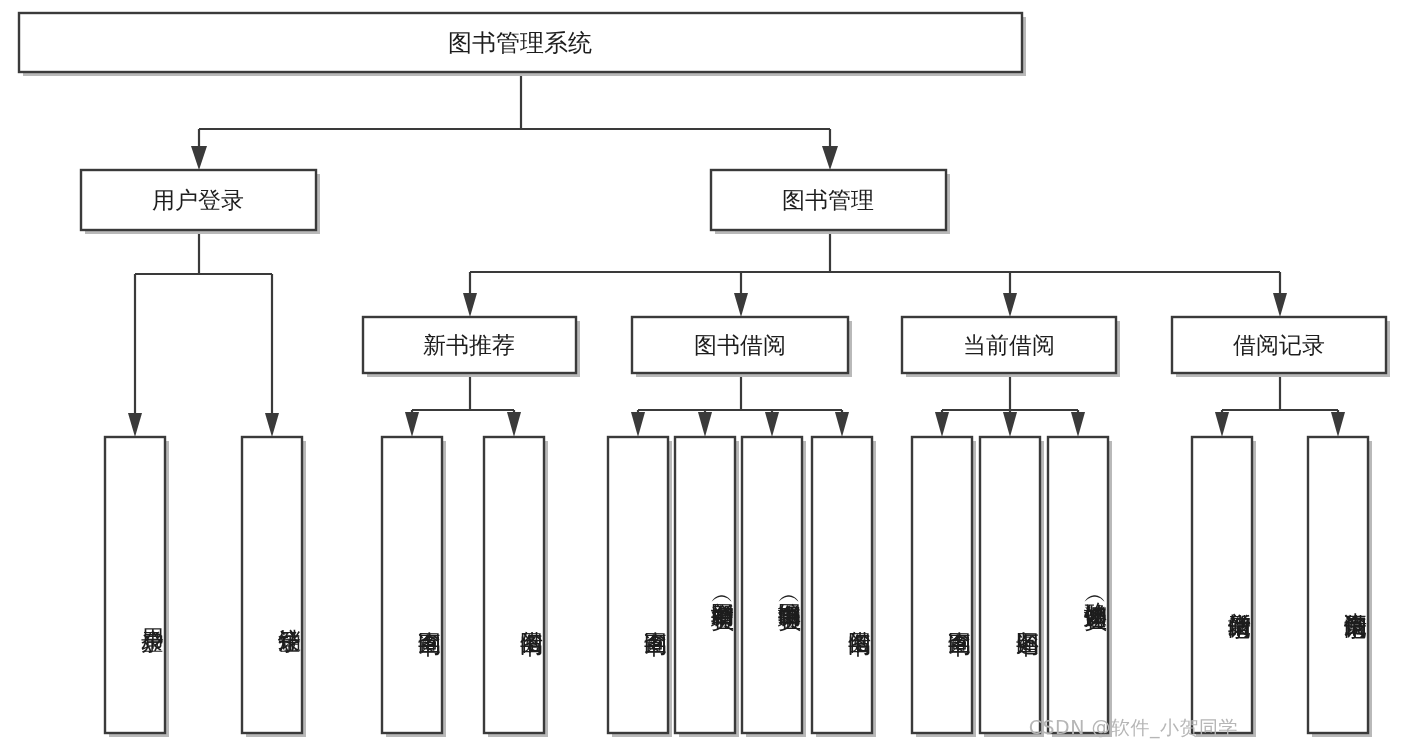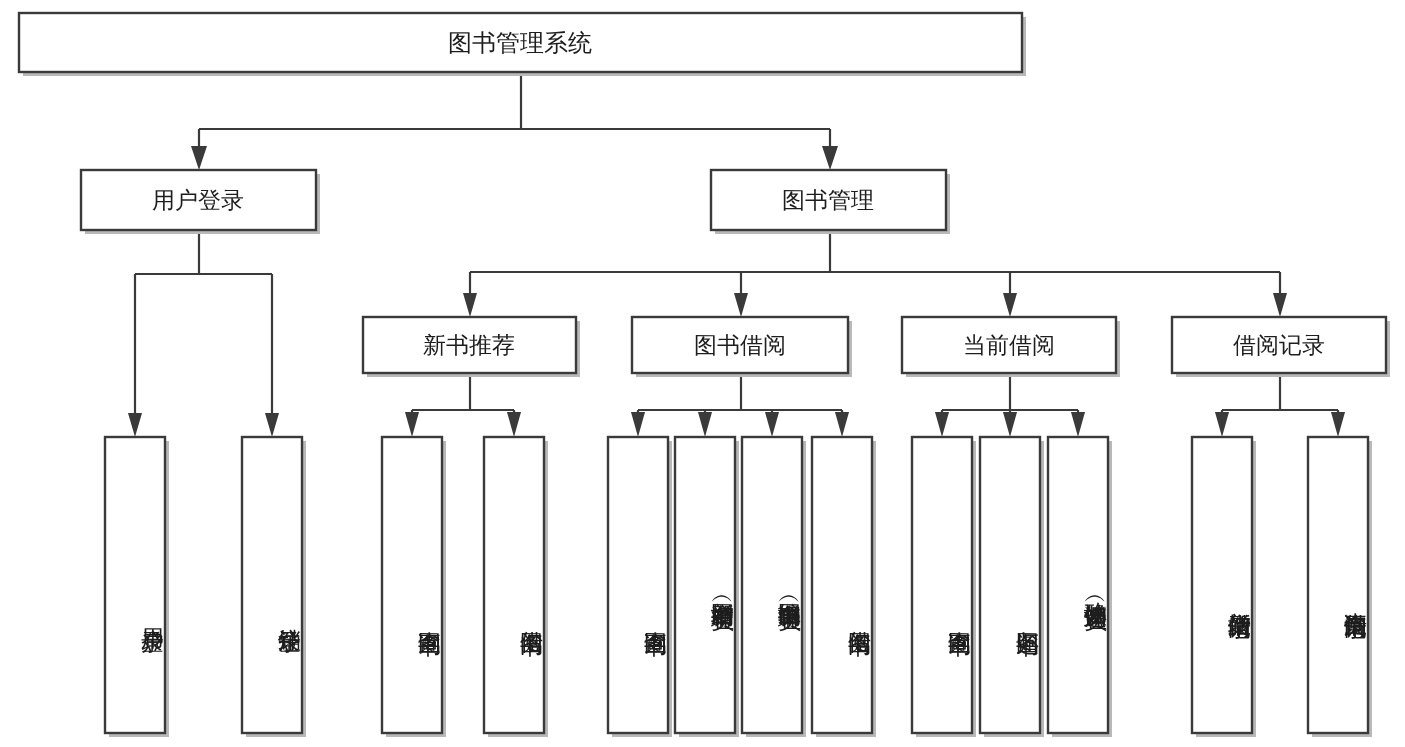--- a/index.html
+++ b/index.html
@@ -276,14 +276,15 @@
   <div class="leaf-label" style="left:742px; top:443px; width:60px; height:290px;">编辑图书（管理员）</div>
   <div class="leaf-label" style="left:812px; top:500px; width:60px; height:230px;">借阅图书</div>
 
   <div class="leaf-label" style="left:912px; top:500px; width:60px; height:230px;">查询图书</div>
   <div class="leaf-label" style="left:980px; top:500px; width:60px; height:230px;">归还图书</div>
   <div class="leaf-label" style="left:1048px; top:443px; width:60px; height:290px;">确认归还（管理员）</div>
 
   <div class="leaf-label" style="left:1192px; top:462px; width:60px; height:270px;">新增借阅记录</div>
   <div class="leaf-label" style="left:1308px; top:462px; width:60px; height:270px;">查询借阅记录</div>
 
+  <div class="watermark">CSDN @软件_小贺同学</div>
 
 </div>
 
 </body></html>

